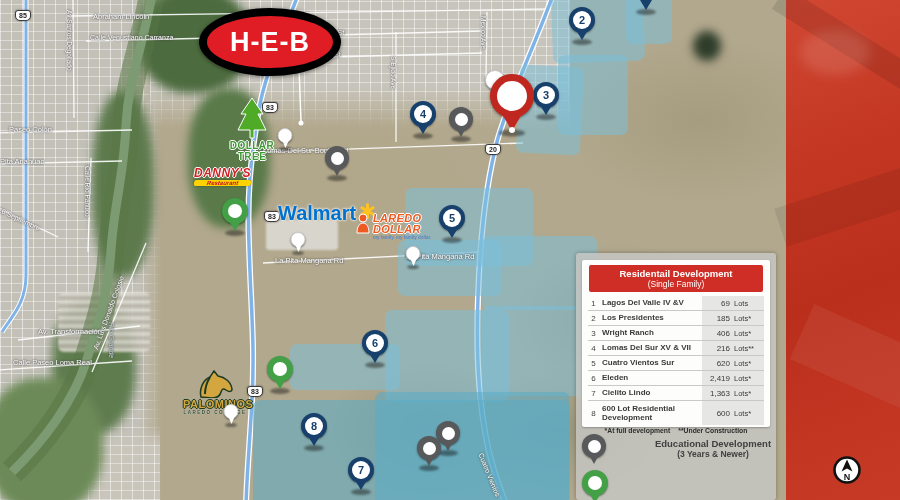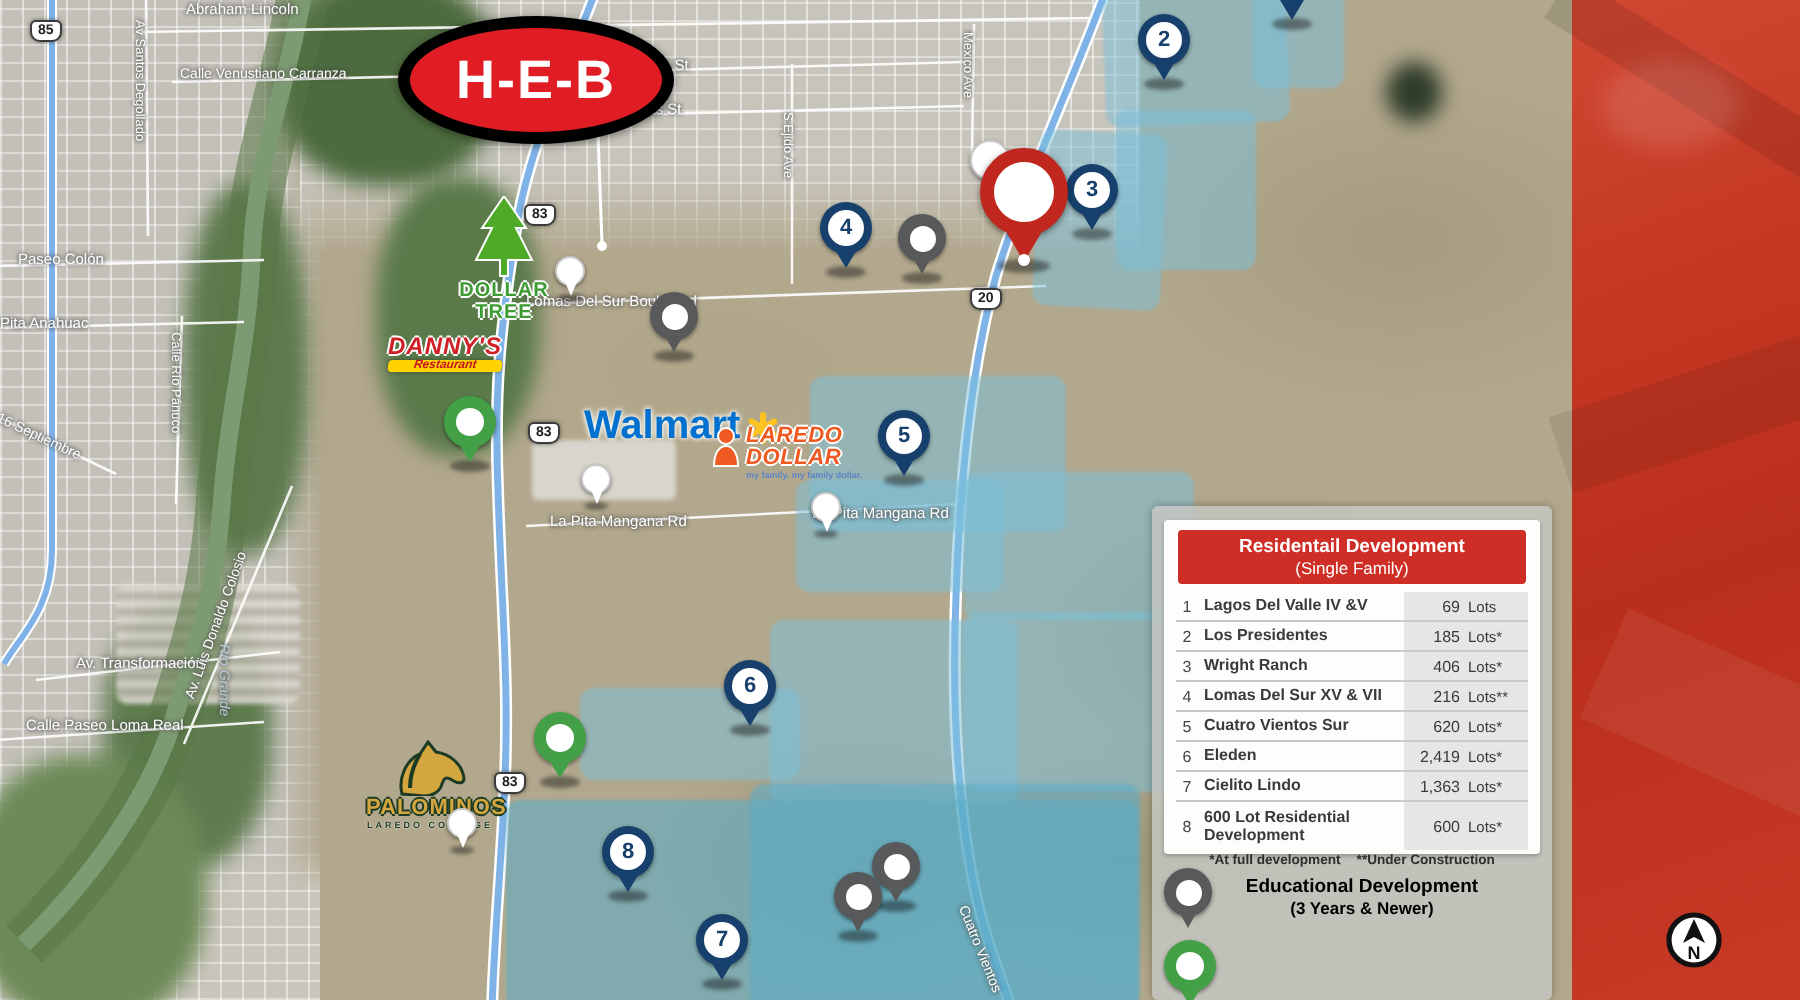--- a/index.html
+++ b/index.html
@@ -47,21 +47,21 @@
   .pin.white .head{width:13px;height:13px;background:#fff;border:1px solid #c9c9c9;}
   .pin.white .tail{border-left:3px solid transparent;border-right:3px solid transparent;border-top:7px solid #fff;margin-top:-2px;}
   .pin.inline{position:relative;transform:none;left:auto;top:auto;flex:none;}
   .psh{position:absolute;width:20px;height:6px;background:rgba(15,15,15,.45);border-radius:50%;filter:blur(1px);transform:translate(-50%,-50%);z-index:7;}
   .pin-red{position:absolute;transform:translate(-50%,-100%);display:flex;flex-direction:column;align-items:center;z-index:9;}
   .pin-red .head{width:30px;height:30px;border:7px solid #c0281f;background:#fff;border-radius:50%;box-shadow:0 1px 3px rgba(0,0,0,.5);}
   .pin-red .tail{width:0;height:0;border-left:10px solid transparent;border-right:10px solid transparent;border-top:17px solid #c0281f;margin-top:-4px;}
   .pin-red .dot{position:absolute;bottom:-2px;left:50%;transform:translateX(-50%);width:6px;height:6px;background:#fff;border-radius:50%;}
   
   .logo{position:absolute;z-index:7;}
-  .heb{width:126px;height:52px;background:#e01d25;border:6px solid #000000;border-radius:50%;
+  .heb{width:126px;height:52px;background:#e01d25;border:8px solid #000000;border-radius:50%;
     display:flex;align-items:center;justify-content:center;color:#fff;font-weight:bold;font-size:27px;letter-spacing:1px;
     box-shadow:0 1px 4px rgba(0,0,0,.45);}
   .dt-text{font-size:10px;font-weight:800;color:#3e9c35;letter-spacing:.5px;
     text-shadow:-1px 0 #fff,1px 0 #fff,0 -1px #fff,0 1px #fff;}
   .burst{width:58px;height:34px;background:radial-gradient(ellipse 50% 50% at 50% 50%, #ffd23f 25%, #f7941d 55%, rgba(247,148,29,0) 72%);
     display:flex;align-items:center;justify-content:center;}
   .churchs-t{font-size:11px;font-weight:bold;font-style:italic;color:#d71f26;text-shadow:0 0 2px #fff,0 0 2px #fff;}
   .dannys-t{font-size:12px;font-weight:900;font-style:italic;color:#d11f26;letter-spacing:.5px;
     text-shadow:-1px 0 #fff,1px 0 #fff,0 -1px #fff,0 1px #fff;}
   .dannys-rib{background:#ffd200;border-radius:2px;padding:0 4px;font-size:6px;font-style:italic;font-weight:bold;color:#c41420;text-align:center;transform:skewX(-8deg);box-shadow:0 0 2px rgba(0,0,0,.4);}
@@ -86,21 +86,21 @@
   .tnum{width:11px;text-align:center;flex:none;color:#444;}
   .tname{flex:1;font-weight:bold;padding-left:3px;line-height:1.15;}
   .vals{display:flex;align-items:center;align-self:stretch;background:#e6e6e4;padding:0 2px;flex:none;}
   .tval{width:26px;text-align:right;}
   .tunit{width:28px;text-align:left;padding-left:4px;font-size:7.5px;}
   .footnote{display:flex;justify-content:center;gap:8px;font-size:6.8px;font-weight:bold;color:#2d2d2d;margin-top:4px;}
   .leg-row{display:flex;align-items:center;margin:1px 0 0 6px;}
   .leg-txt{width:150px;text-align:center;line-height:1.15;}
   .leg-txt .l1{font-size:9.5px;font-weight:800;}
   .leg-txt .l2{font-size:8.5px;font-weight:bold;}
-  .leg-gray{color:#000000;} .leg-green{color:#3fae49;}
+  .leg-gray{color:#404040;margin-left:32px;} .leg-green{color:#3fae49;}
   
   .sidebar{left:786px;top:0;width:114px;height:500px;z-index:11;
     background:linear-gradient(160deg,#d04732 0%,#c43823 30%,#ba2f1c 58%,#c73a26 100%);}
   .sb-str{position:absolute;background:rgba(0,0,0,.10);}
   .northwrap{left:832px;top:455px;z-index:12;}
 </style>
 </head>
 <body>
 
 <div class="stage">
@@ -157,21 +157,21 @@
   <div class="dev" style="left:518px;top:66px;width:64px;height:88px;transform:rotate(3deg);"></div>
   <div class="dev" style="left:405px;top:188px;width:128px;height:78px;"></div>
   <div class="dev" style="left:398px;top:240px;width:104px;height:56px;"></div>
   <div class="dev" style="left:482px;top:236px;width:115px;height:74px;"></div>
   <div class="dev" style="left:385px;top:310px;width:124px;height:92px;"></div>
   <div class="dev" style="left:482px;top:306px;width:112px;height:90px;"></div>
   <div class="dev" style="left:290px;top:344px;width:110px;height:46px;"></div>
   <div class="dev deep" style="left:253px;top:400px;width:316px;height:105px;"></div>
   <div class="dev deep" style="left:375px;top:392px;width:195px;height:112px;"></div>
 
-  <div class="slab" style="left:93px;top:0;">Abraham Lincoln</div>
+  <div class="slab" style="left:93px;top:12px;">Abraham Lincoln</div>
   <div class="slab" style="left:90px;top:34px;font-size:7px;">Calle Venustiano Carranza</div>
   <div class="slab vlab" style="left:66px;top:10px;font-size:6.5px;">Av Santos Degollado</div>
   <div class="slab" style="left:306px;top:28px;">San Luis St</div>
   <div class="slab" style="left:297px;top:50px;">Zacatecas St</div>
   <div class="slab" style="left:9px;top:125px;">Paseo Colón</div>
   <div class="slab" style="left:0px;top:157px;">Pita Anahuac</div>
   <div class="slab vlab" style="left:84px;top:166px;font-size:6.5px;">Calle Río Pánuco</div>
   <div class="slab" style="left:0px;top:206px;transform:rotate(25deg);transform-origin:0 0;font-size:7px;">16 Septiembre</div>
   <div class="slab" style="left:38px;top:327px;">Av. Transformación</div>
   <div class="slab" style="left:92px;top:348px;transform:rotate(-70deg);transform-origin:0 0;font-size:7px;">Av. Luis Donaldo Colosio</div>
@@ -201,21 +201,21 @@
     </svg>
     <div class="dt-text">DOLLAR TREE</div>
   </div>
 
 
   <div class="logo" style="left:194px;top:166px;text-align:center;">
     <div class="dannys-t">DANNY'S</div>
     <div class="dannys-rib">Restaurant</div>
   </div>
 
-  <div class="logo" style="left:278px;top:202px;display:flex;align-items:center;gap:2px;margin-left:14px;">
+  <div class="logo" style="left:278px;top:202px;display:flex;gap:2px;">
     <span class="walmart-t">Walmart</span>
     <span class="spark">
         <i></i>
         <i></i>
         <i></i>
       </span>
   </div>
 
   <div class="logo" style="left:355px;top:213px;display:flex;align-items:flex-start;gap:2px;">
     <svg width="16" height="22" viewBox="0 0 16 22">

